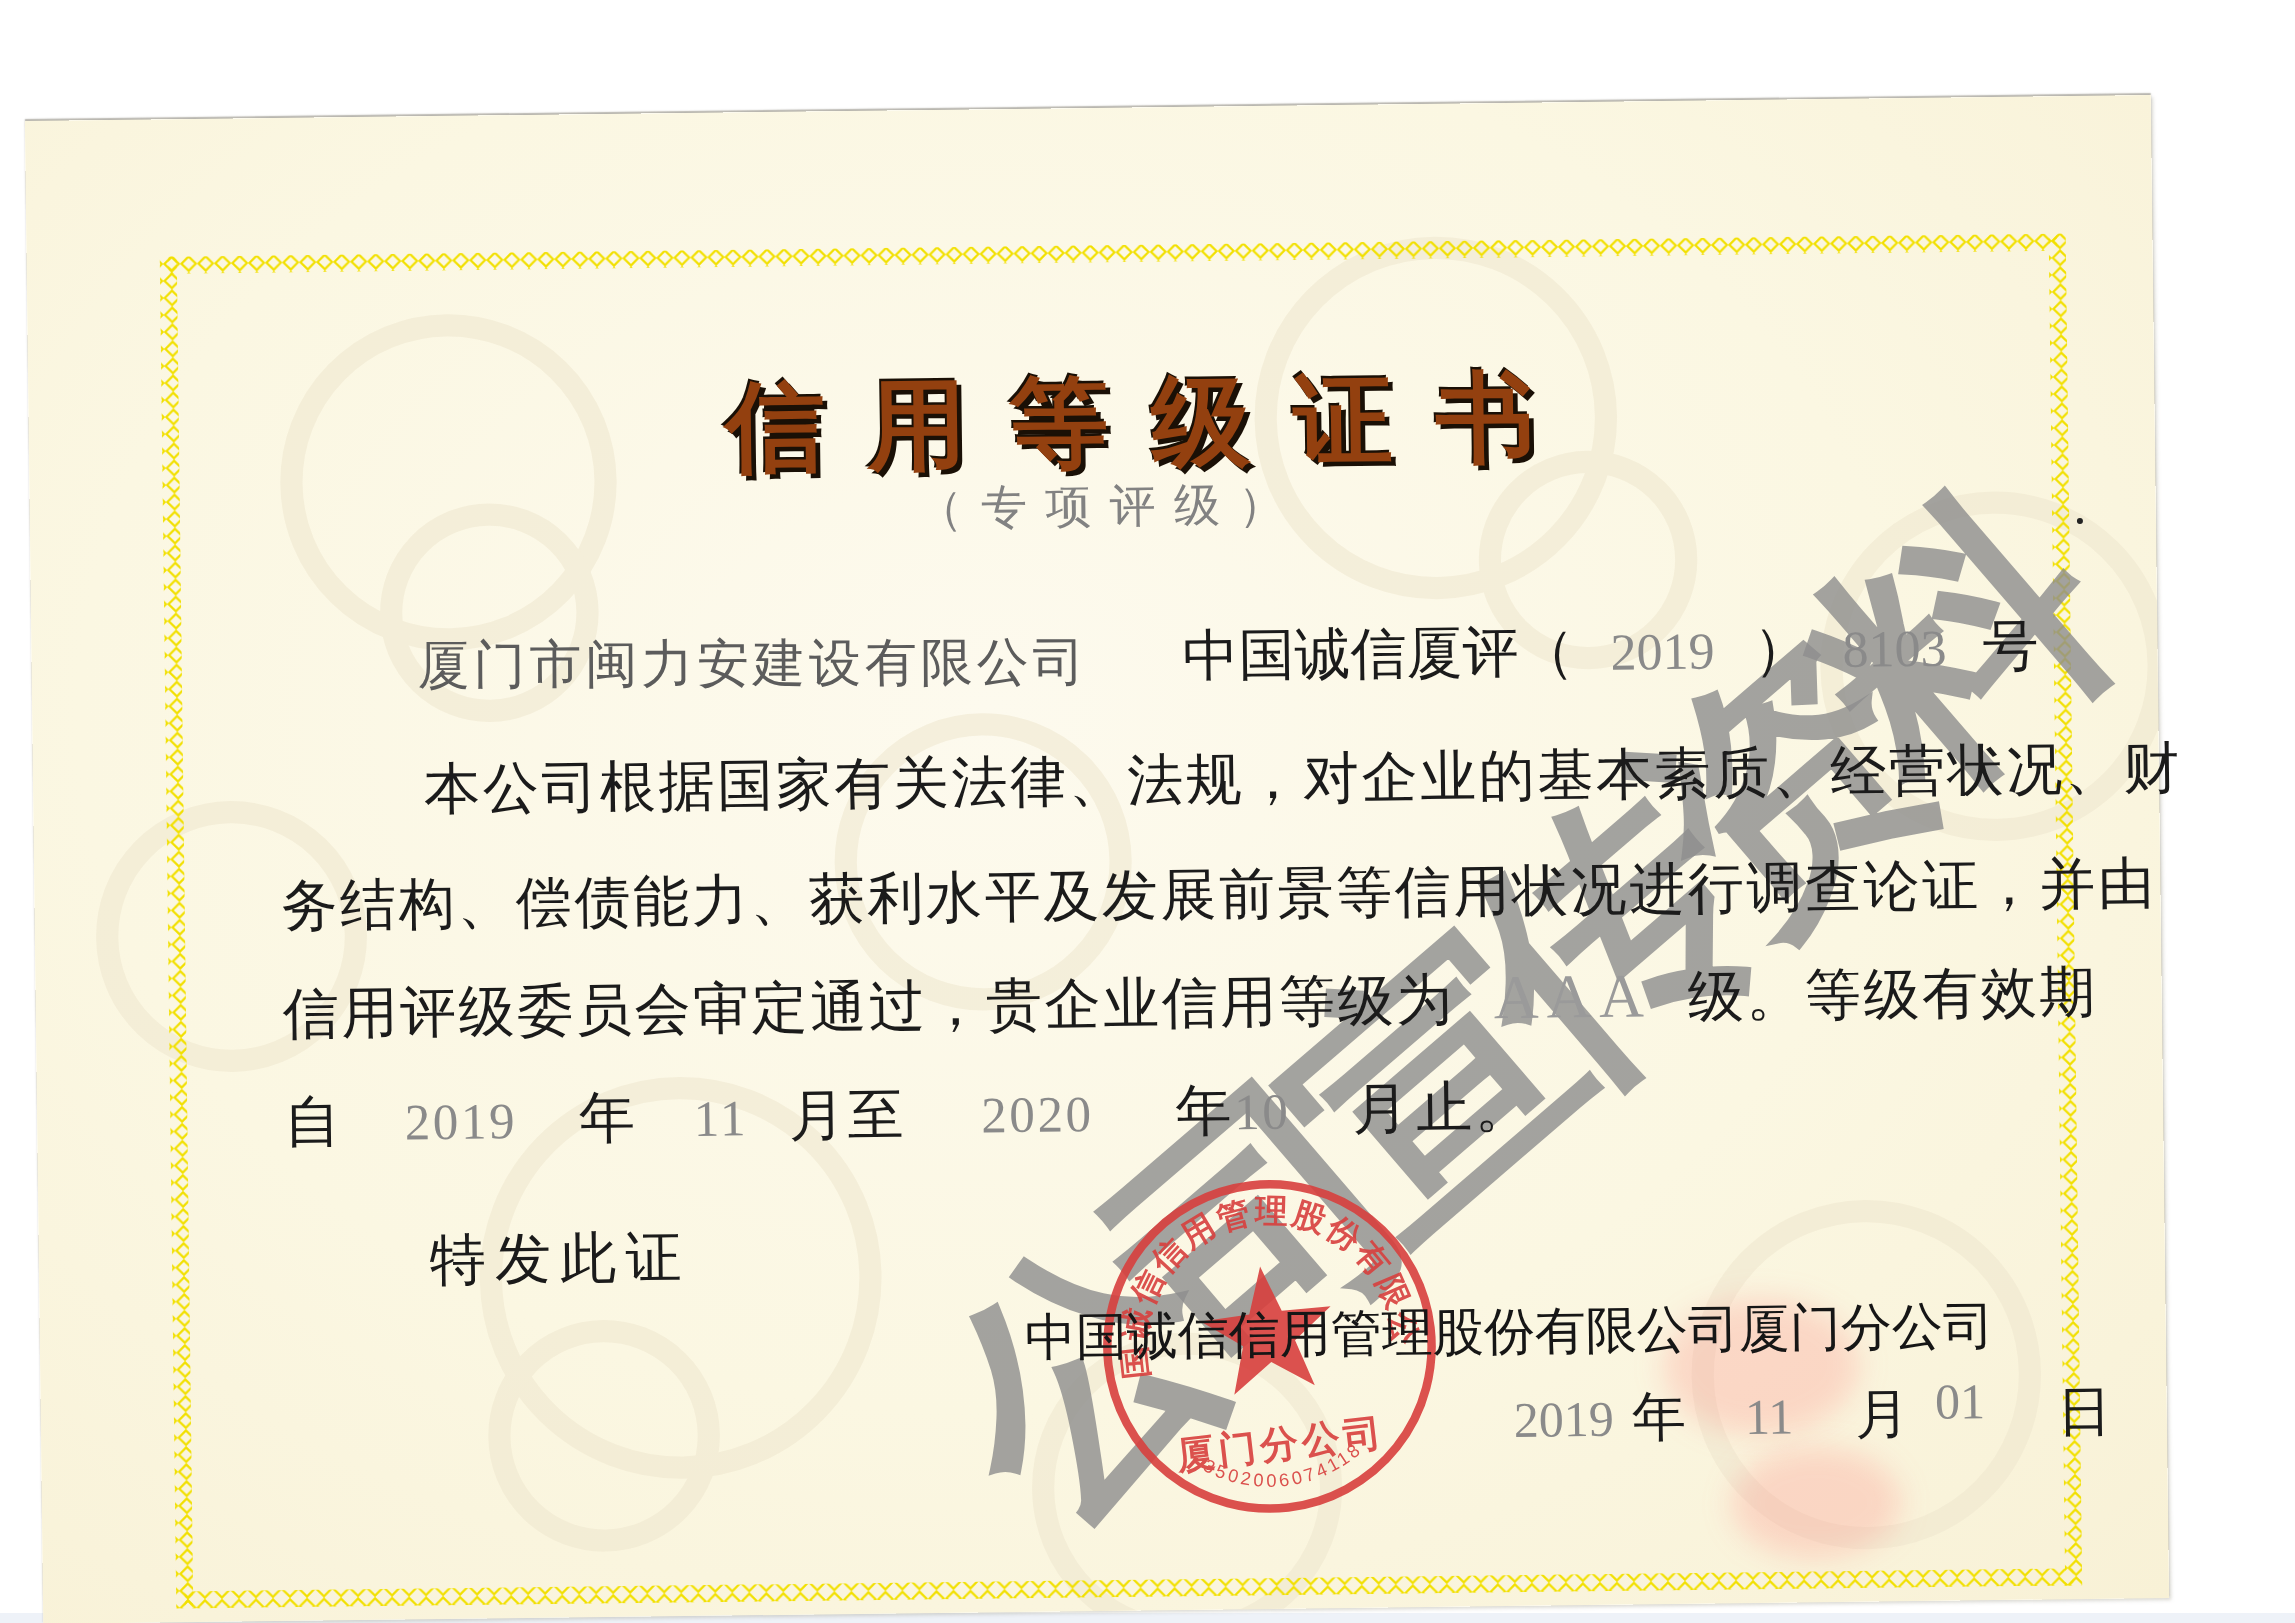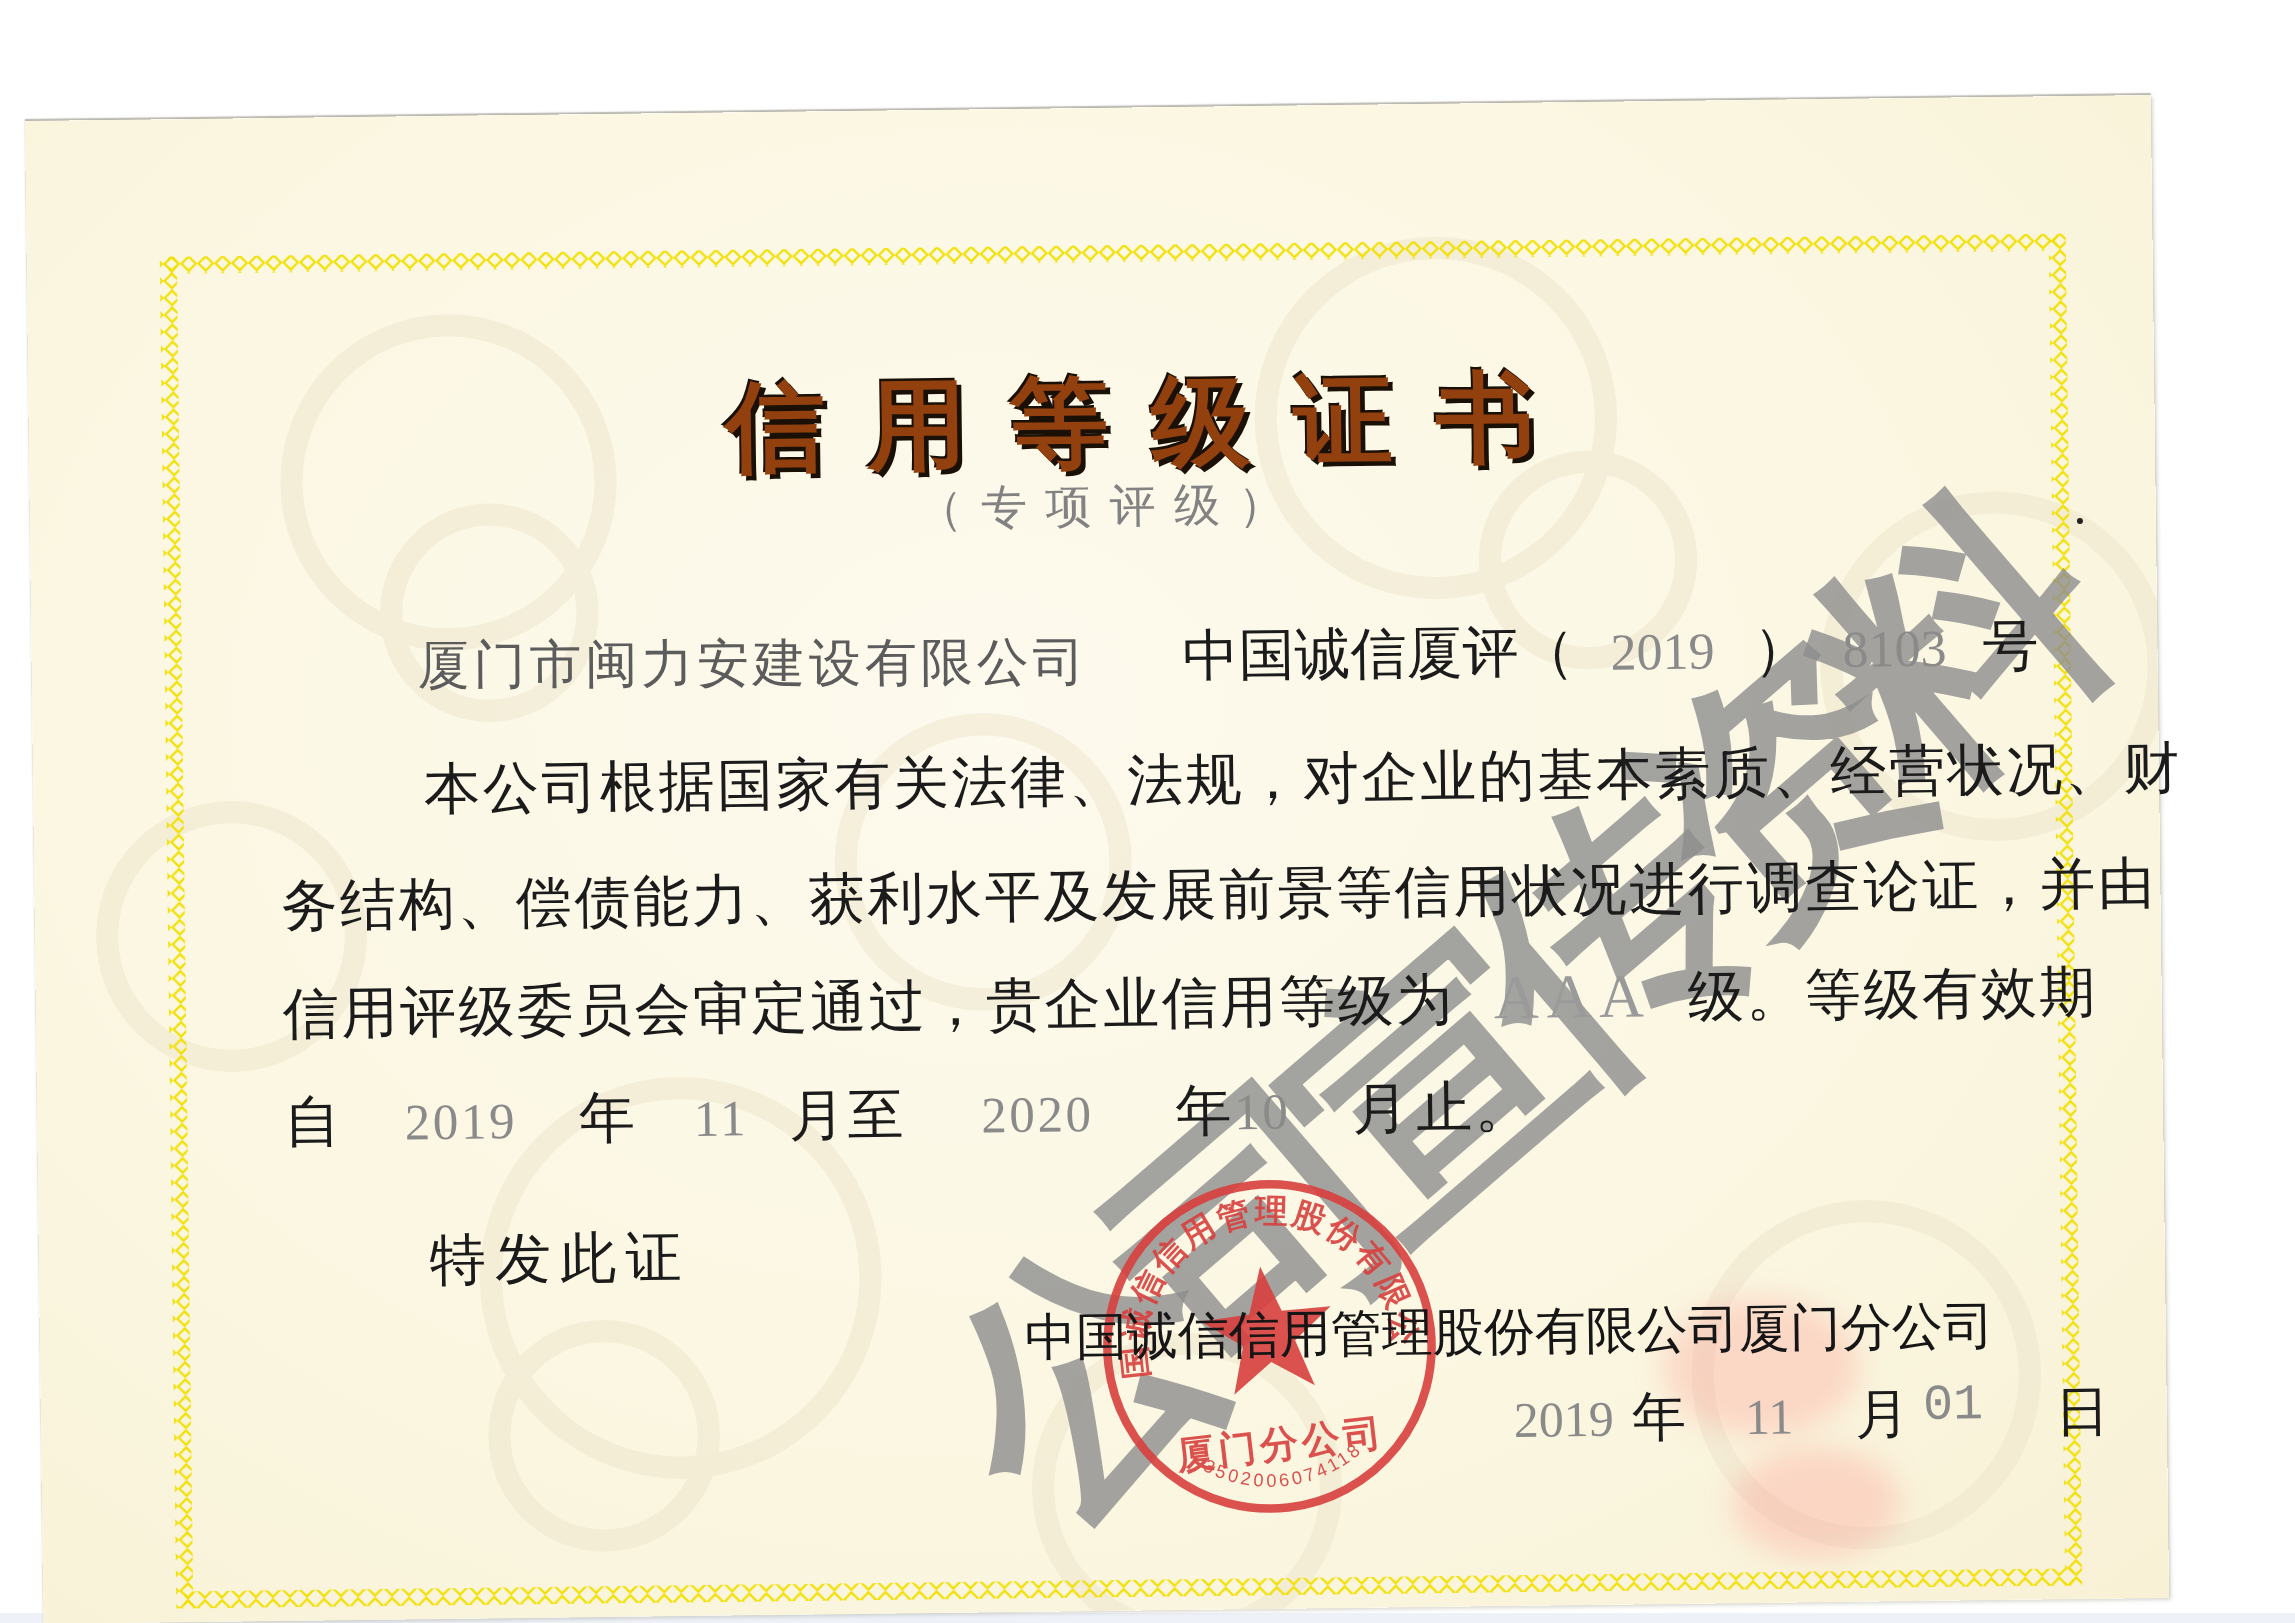--- a/index.html
+++ b/index.html
@@ -40,21 +40,21 @@
           font-family:"Liberation Serif","DejaVu Serif",serif;}
   .n{font-size:51px;color:#8a8a8a;}
   .l4 .g1{margin-left:62px;} .l4 .g2{margin-left:62px;} .l4 .g3{margin-left:56px;}
   .l4 .g4{margin-left:41px;} .l4 .g5{margin-left:75px;} .l4 .g6{margin-left:82px;}
   .l4 .g7{margin-left:0;}  .l4 .g8{margin-left:62px;}  .l4 .g9{margin-left:5.2px;}
   .issue-statement{left:391px;top:1107px;font-size:56px;letter-spacing:9.2px;}
   .issuer{left:985px;top:1195px;font-size:51px;color:#161616;}
   .dateline{left:1473px;top:1280px;font-size:54px;}
   .dateline .dn{font-size:50px;color:#8a8a8a;}
   .dateline .d1{margin-left:18.3px;} .dateline .d2{margin-left:59px;} .dateline .d3{margin-left:62px;}
-  .dateline .d4{margin-left:14px;position:relative;top:-13px;font-family:Liberation Mono, monospace;} .dateline .d5{margin-left:72px;}
+  .dateline .d4{margin-left:26px;position:relative;top:-13px;} .dateline .d5{margin-left:72px;}
   .smudge{position:absolute;border-radius:50%;filter:blur(14.4px);background:rgba(255,110,110,.22);z-index:1;}
   .sm1{left:1623px;top:1198px;width:196px;height:137px;}
   .sm2{left:1689px;top:1348px;width:170px;height:111px;}
   .speck{position:absolute;left:2047px;top:422px;width:5.9px;height:5.9px;border-radius:50%;
          background:#222;z-index:4;}
 </style>
 </head>
 <body>
 
 <div class="stage">

